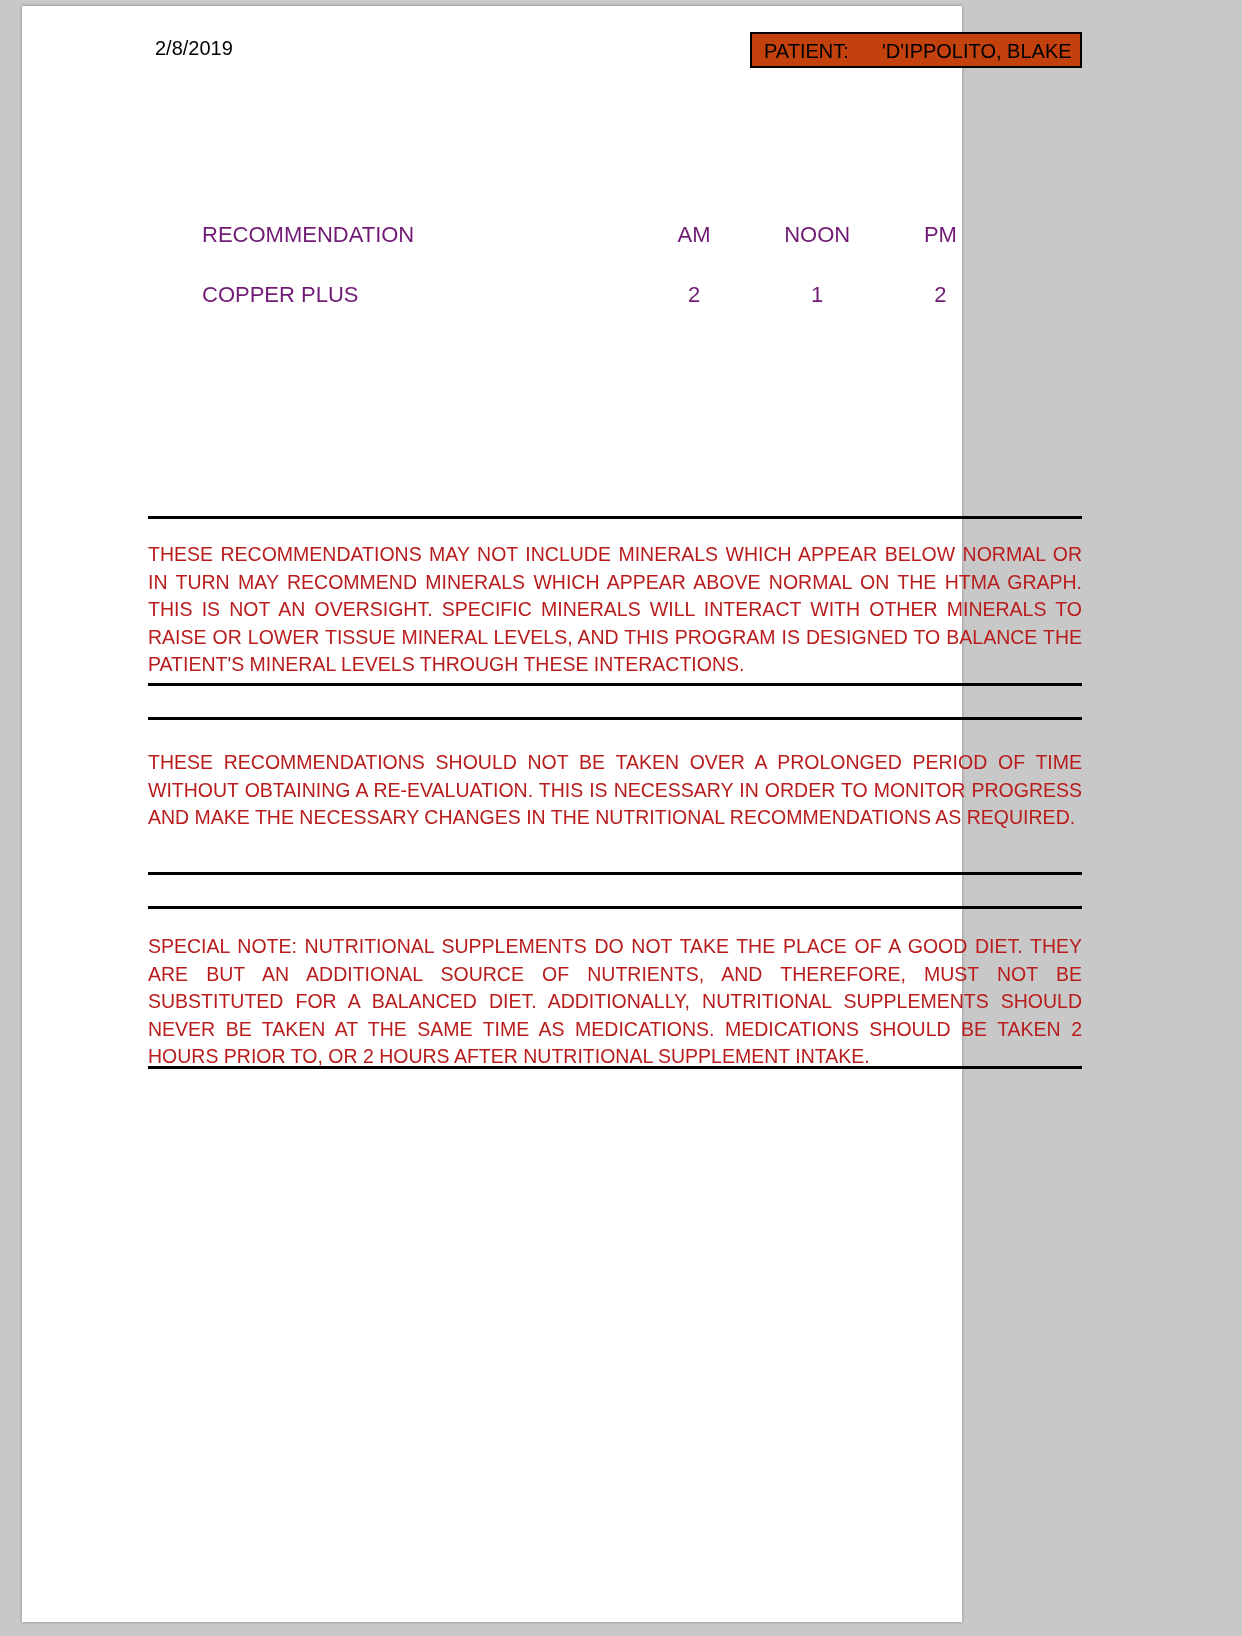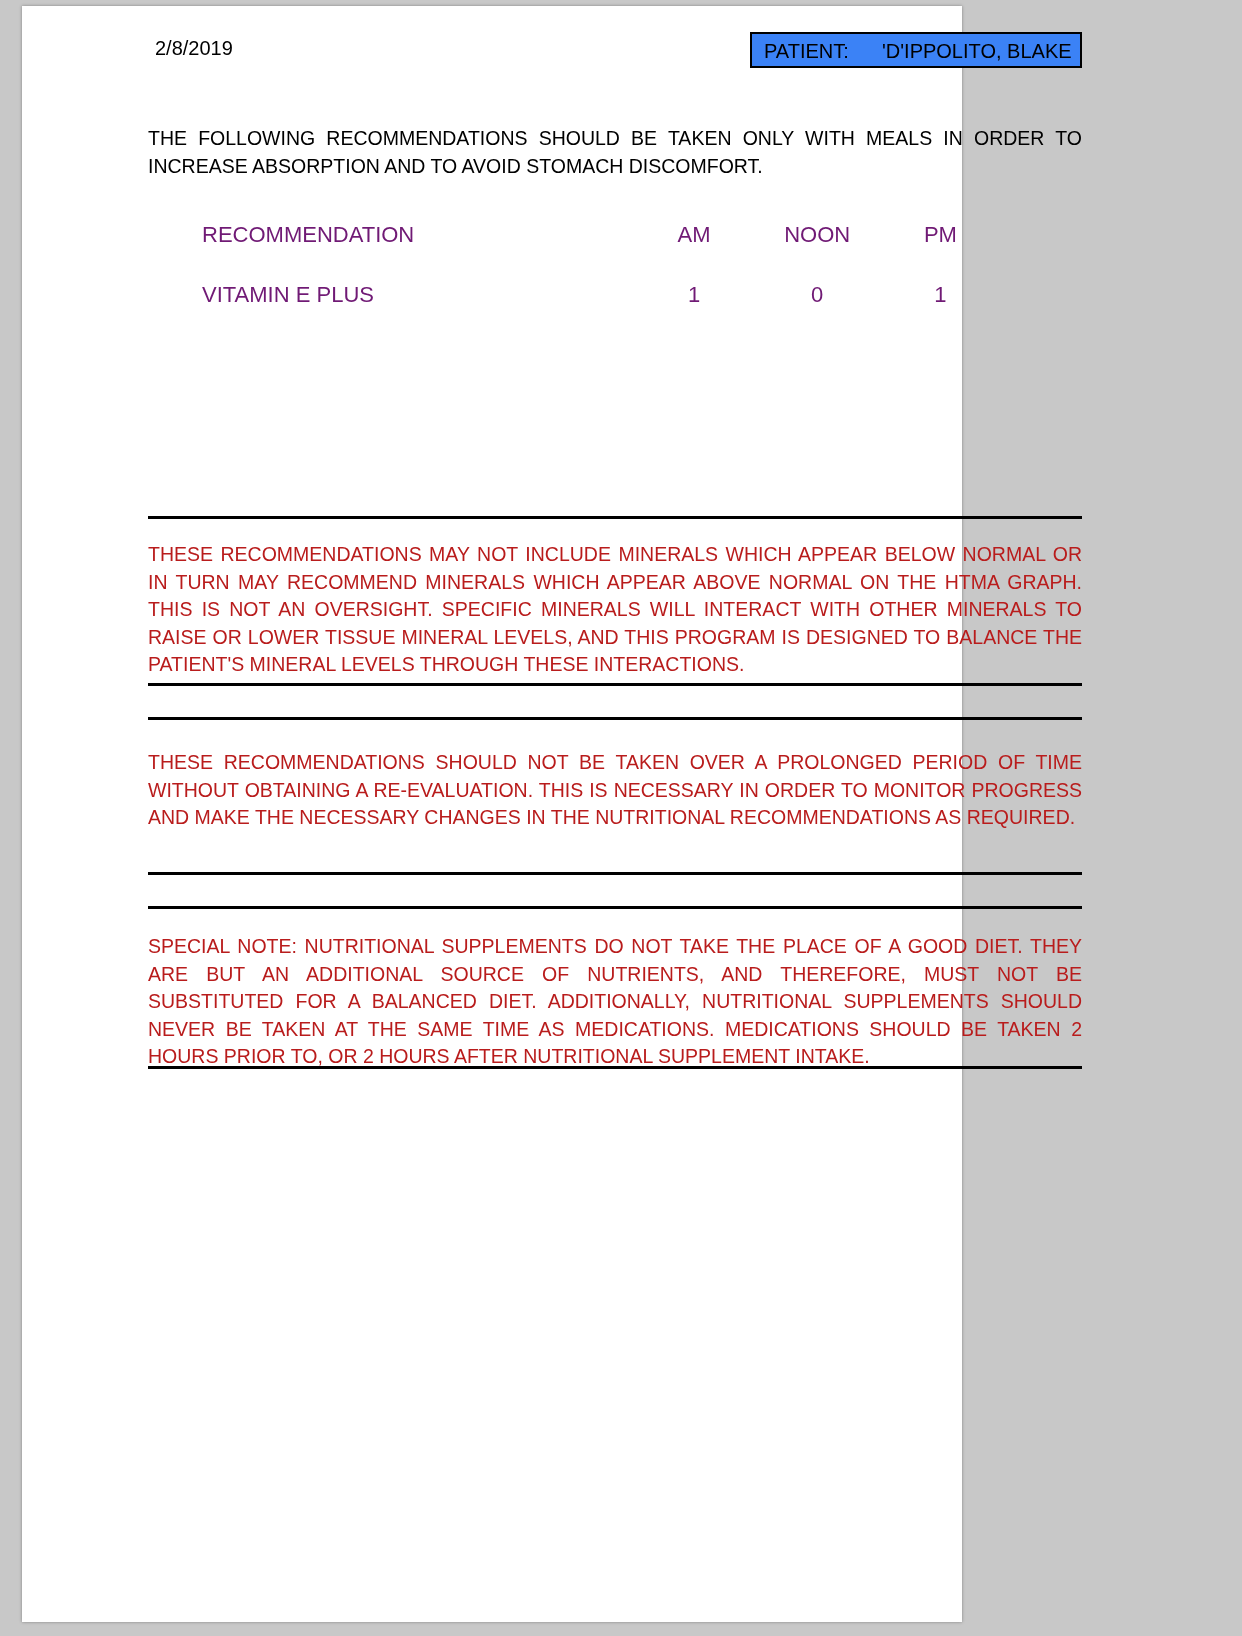--- a/index.html
+++ b/index.html
@@ -35,21 +35,21 @@
     color: #000;
     white-space: nowrap;
   }
   .patient-box {
     position: absolute;
     left: 728px;
     top: 26px;
     width: 332px;
     height: 36px;
     border: 2px solid #000;
-    background: #3b82f6;
+    background: #c2410c;
     box-sizing: border-box;
   }
   .patient-label {
     position: absolute;
     left: 12px;
     top: 6px;
     font-size: 20px;
     color: #000;
     white-space: nowrap;
   }
@@ -128,37 +128,36 @@
 <div class="page">
   <div class="inner">
 
     <div class="doc-date">2/8/2019</div>
 
     <div class="patient-box">
       <span class="patient-label">PATIENT:</span>
       <span class="patient-name">'D'IPPOLITO, BLAKE</span>
     </div>
 
-    <div class="intro">THE FOLLOWING RECOMMENDATIONS SHOULD BE TAKEN ONLY WITH MEALS IN ORDER TO INCREASE ABSORPTION AND TO AVOID STOMACH DISCOMFORT.</div>
 
     <table class="rec-table">
       <thead>
         <tr>
           <th class="col-name">RECOMMENDATION</th>
           <th class="col-num">AM</th>
           <th class="col-num">NOON</th>
           <th class="col-num">PM</th>
         </tr>
       </thead>
       <tbody>
         <tr>
-          <td class="col-name">VITAMIN E PLUS</td>
+          <td class="col-name">COPPER PLUS</td>
+          <td class="col-num">2</td>
           <td class="col-num">1</td>
-          <td class="col-num">0</td>
-          <td class="col-num">1</td>
+          <td class="col-num">2</td>
         </tr>
       </tbody>
     </table>
 
     <div class="rule r1"></div>
     <div class="para p1">THESE RECOMMENDATIONS MAY NOT INCLUDE MINERALS WHICH APPEAR BELOW NORMAL OR IN TURN MAY RECOMMEND MINERALS WHICH APPEAR ABOVE NORMAL ON THE HTMA GRAPH. THIS IS NOT AN OVERSIGHT. SPECIFIC MINERALS WILL INTERACT WITH OTHER MINERALS TO RAISE OR LOWER TISSUE MINERAL LEVELS, AND THIS PROGRAM IS DESIGNED TO BALANCE THE PATIENT'S MINERAL LEVELS THROUGH THESE INTERACTIONS.</div>
     <div class="rule r2"></div>
 
     <div class="rule r3"></div>
     <div class="para p2">THESE RECOMMENDATIONS SHOULD NOT BE TAKEN OVER A PROLONGED PERIOD OF TIME WITHOUT OBTAINING A RE-EVALUATION. THIS IS NECESSARY IN ORDER TO MONITOR PROGRESS AND MAKE THE NECESSARY CHANGES IN THE NUTRITIONAL RECOMMENDATIONS AS REQUIRED.</div>

